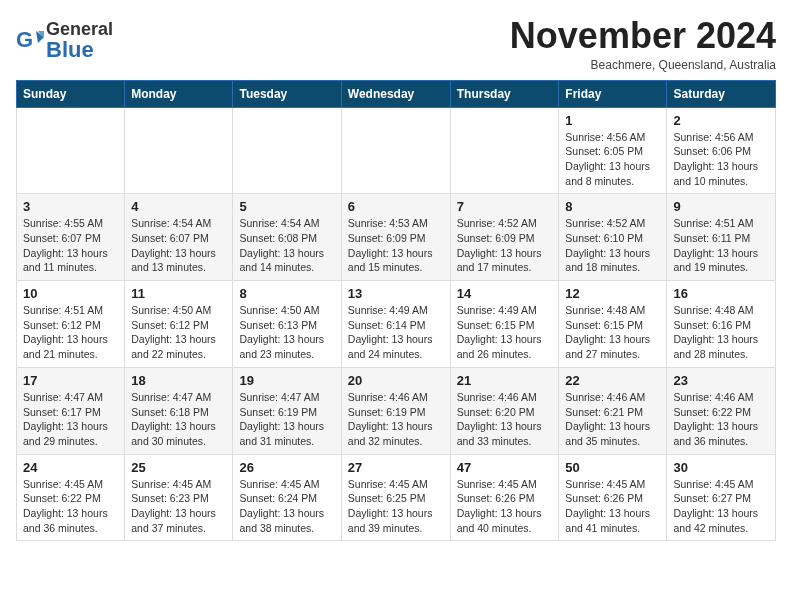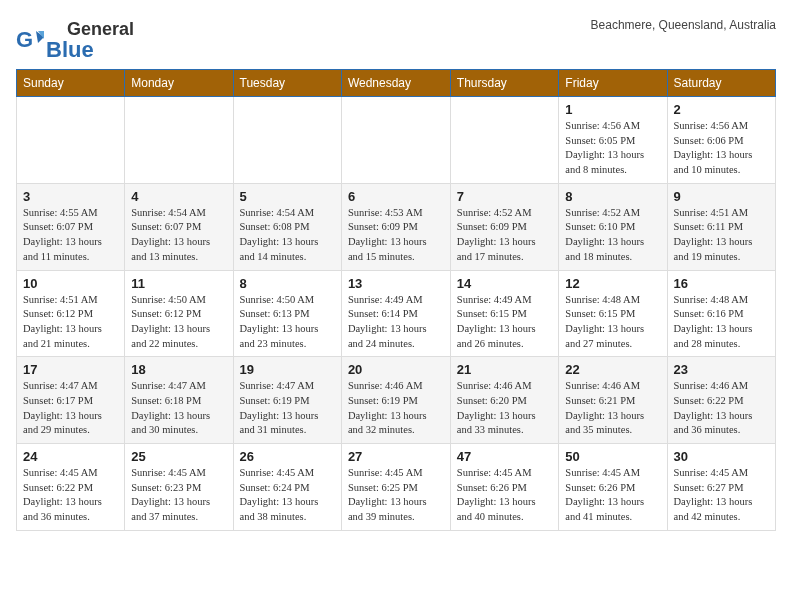--- a/index.html
+++ b/index.html
@@ -19,21 +19,20 @@
     .logo {
       display: flex;
       align-items: center;
       margin-top: 4px;
     }
     .logo-text-general {
       font-size: 18px;
       font-weight: bold;
       color: #333;
       line-height: 1;
-      margin-left: 21px;
     }
     .logo-text-blue {
       font-size: 22px;
       font-weight: bold;
       color: #2b6cb0;
       line-height: 1;
     }
     .logo-icon {
       width: 28px;
       height: 28px;
@@ -52,26 +51,26 @@
       font-size: 12px;
       color: #444;
       margin-top: 2px;
     }
     .calendar-table {
       width: 100%;
       border-collapse: collapse;
       font-size: 11px;
     }
     .calendar-table th {
-      background-color: #a16207;
+      background-color: #0c4a6e;
       color: #fff;
       text-align: left;
       padding: 6px 6px;
       font-size: 12px;
-      font-weight: normal;
+      font-weight: bold;
       border: 1px solid #2b6cb0;
     }
     .calendar-table td {
       vertical-align: top;
       padding: 5px 6px;
       border: 1px solid #ddd;
       width: 110px;
       min-height: 80px;
       background: #fff;
     }
@@ -82,21 +81,20 @@
       font-size: 13px;
       font-weight: bold;
       color: #222;
       display: block;
       margin-bottom: 2px;
     }
     .day-info {
       font-size: 10.5px;
       color: #333;
       line-height: 1.4;
-      font-family: Liberation Serif, serif;
     }
     .empty-cell {
       background: #fff !important;
     }
   </style>
 </head>
 <body>
 
 <div class="header-area">
   <div class="logo">
@@ -104,20 +102,21 @@
       <text x="0" y="20" font-size="22" fill="#2b6cb0" font-family="Arial" font-weight="bold">G</text>
       <polygon points="20,4 28,10 22,16" fill="#2b6cb0"></polygon>
       <polygon points="22,4 28,4 28,12" fill="#5ba3d9"></polygon>
     </svg>
     <div>
       <span class="logo-text-general">General</span><br>
       <span class="logo-text-blue">Blue</span>
     </div>
   </div>
   <div class="title-area">
+    <div class="month-title">November 2024</div>
     <div class="location">Beachmere, Queensland, Australia</div>
   </div>
 </div>
 
 <table class="calendar-table">
   <thead>
     <tr>
     <th>Sunday</th>
         <th>Monday</th>
         <th>Tuesday</th>

